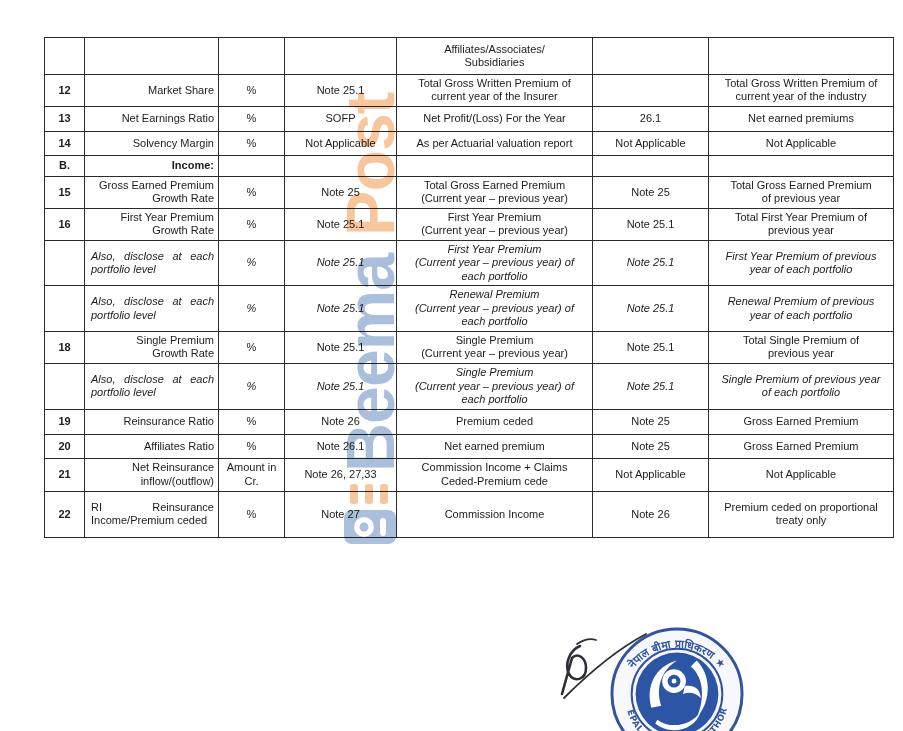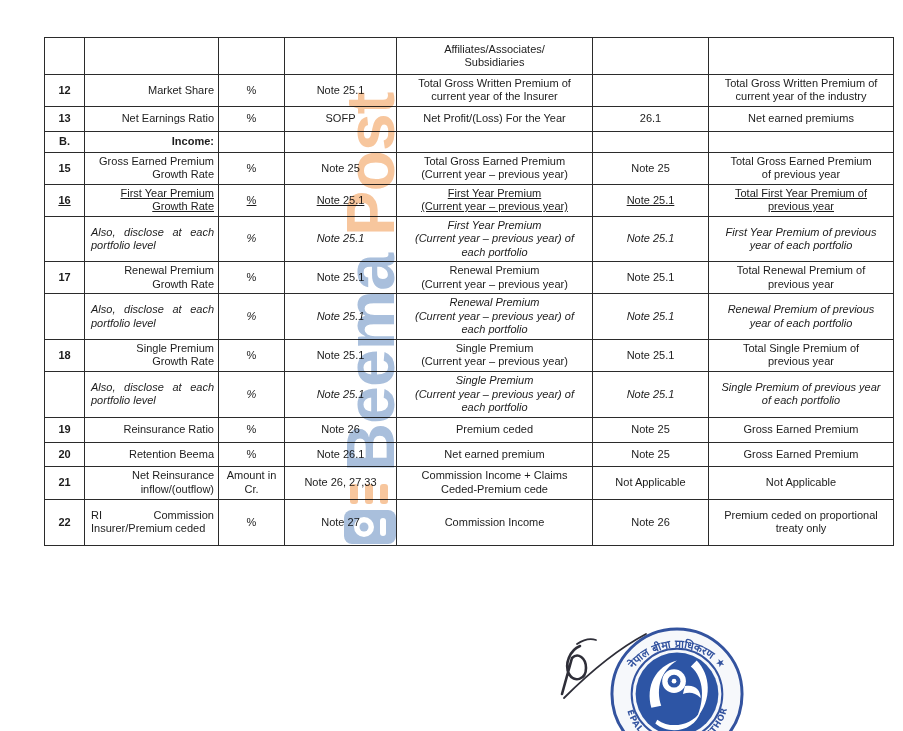--- a/index.html
+++ b/index.html
@@ -112,20 +112,29 @@
         </tr>
         <tr style="height: 25px;">
           <td>13</td>
           <td>Net Earnings Ratio</td>
           <td>%</td>
           <td>SOFP</td>
           <td>Net Profit/(Loss) For the Year</td>
           <td>26.1</td>
           <td>Net earned premiums</td>
         </tr>
+        <tr style="height: 24px;">
+          <td>14</td>
+          <td>Solvency Margin</td>
+          <td>%</td>
+          <td>Not Applicable</td>
+          <td>As per Actuarial valuation report</td>
+          <td>Not Applicable</td>
+          <td>Not Applicable</td>
+        </tr>
         <tr class="bold" style="height: 21px;">
           <td>B.</td>
           <td>Income:</td>
           <td></td>
           <td></td>
           <td></td>
           <td></td>
           <td></td>
         </tr>
         <tr style="height: 32px;">
@@ -133,21 +142,21 @@
           <td>Gross Earned Premium
 Growth Rate</td>
           <td>%</td>
           <td>Note 25</td>
           <td>Total Gross Earned Premium
 (Current year – previous year)</td>
           <td>Note 25</td>
           <td>Total Gross Earned Premium
 of previous year</td>
         </tr>
-        <tr style="height: 32px; text-decoration: underline;">
+        <tr style="height: 32px;">
           <td>16</td>
           <td>First Year Premium
 Growth Rate</td>
           <td>%</td>
           <td>Note 25.1</td>
           <td>First Year Premium
 (Current year – previous year)</td>
           <td>Note 25.1</td>
           <td>Total First Year Premium of
 previous year</td>
@@ -156,32 +165,20 @@
           <td></td>
           <td>Also, disclose at each portfolio level</td>
           <td>%</td>
           <td>Note 25.1</td>
           <td>First Year Premium
 (Current year – previous year) of
 each portfolio</td>
           <td>Note 25.1</td>
           <td>First Year Premium of previous
 year of each portfolio</td>
-        </tr>
-        <tr style="height: 32px;">
-          <td>17</td>
-          <td>Renewal Premium
-Growth Rate</td>
-          <td>%</td>
-          <td>Note 25.1</td>
-          <td>Renewal Premium
-(Current year – previous year)</td>
-          <td>Note 25.1</td>
-          <td>Total Renewal Premium of
-previous year</td>
         </tr>
         <tr class="italic justify-name" style="height: 46px;">
           <td></td>
           <td>Also, disclose at each portfolio level</td>
           <td>%</td>
           <td>Note 25.1</td>
           <td>Renewal Premium
 (Current year – previous year) of
 each portfolio</td>
           <td>Note 25.1</td>
@@ -216,42 +213,42 @@
           <td>19</td>
           <td>Reinsurance Ratio</td>
           <td>%</td>
           <td>Note 26</td>
           <td>Premium ceded</td>
           <td>Note 25</td>
           <td>Gross Earned Premium</td>
         </tr>
         <tr style="height: 24px;">
           <td>20</td>
-          <td>Retention Beema</td>
+          <td>Affiliates Ratio</td>
           <td>%</td>
           <td>Note 26.1</td>
           <td>Net earned premium</td>
           <td>Note 25</td>
           <td>Gross Earned Premium</td>
         </tr>
         <tr style="height: 33px; margin-top: 40px;">
           <td>21</td>
           <td>Net Reinsurance
 inflow/(outflow)</td>
           <td>Amount in
 Cr.</td>
           <td>Note 26, 27,33</td>
           <td>Commission Income + Claims
 Ceded-Premium cede</td>
           <td>Not Applicable</td>
           <td>Not Applicable</td>
         </tr>
         <tr class="justify-name" style="height: 46px;">
           <td>22</td>
-          <td>RI Commission Insurer/Premium ceded</td>
+          <td>RI Reinsurance Income/Premium ceded</td>
           <td>%</td>
           <td>Note 27</td>
           <td>Commission Income</td>
           <td>Note 26</td>
           <td>Premium ceded on proportional
 treaty only</td>
         </tr>
       </tbody>
   </table>
 

